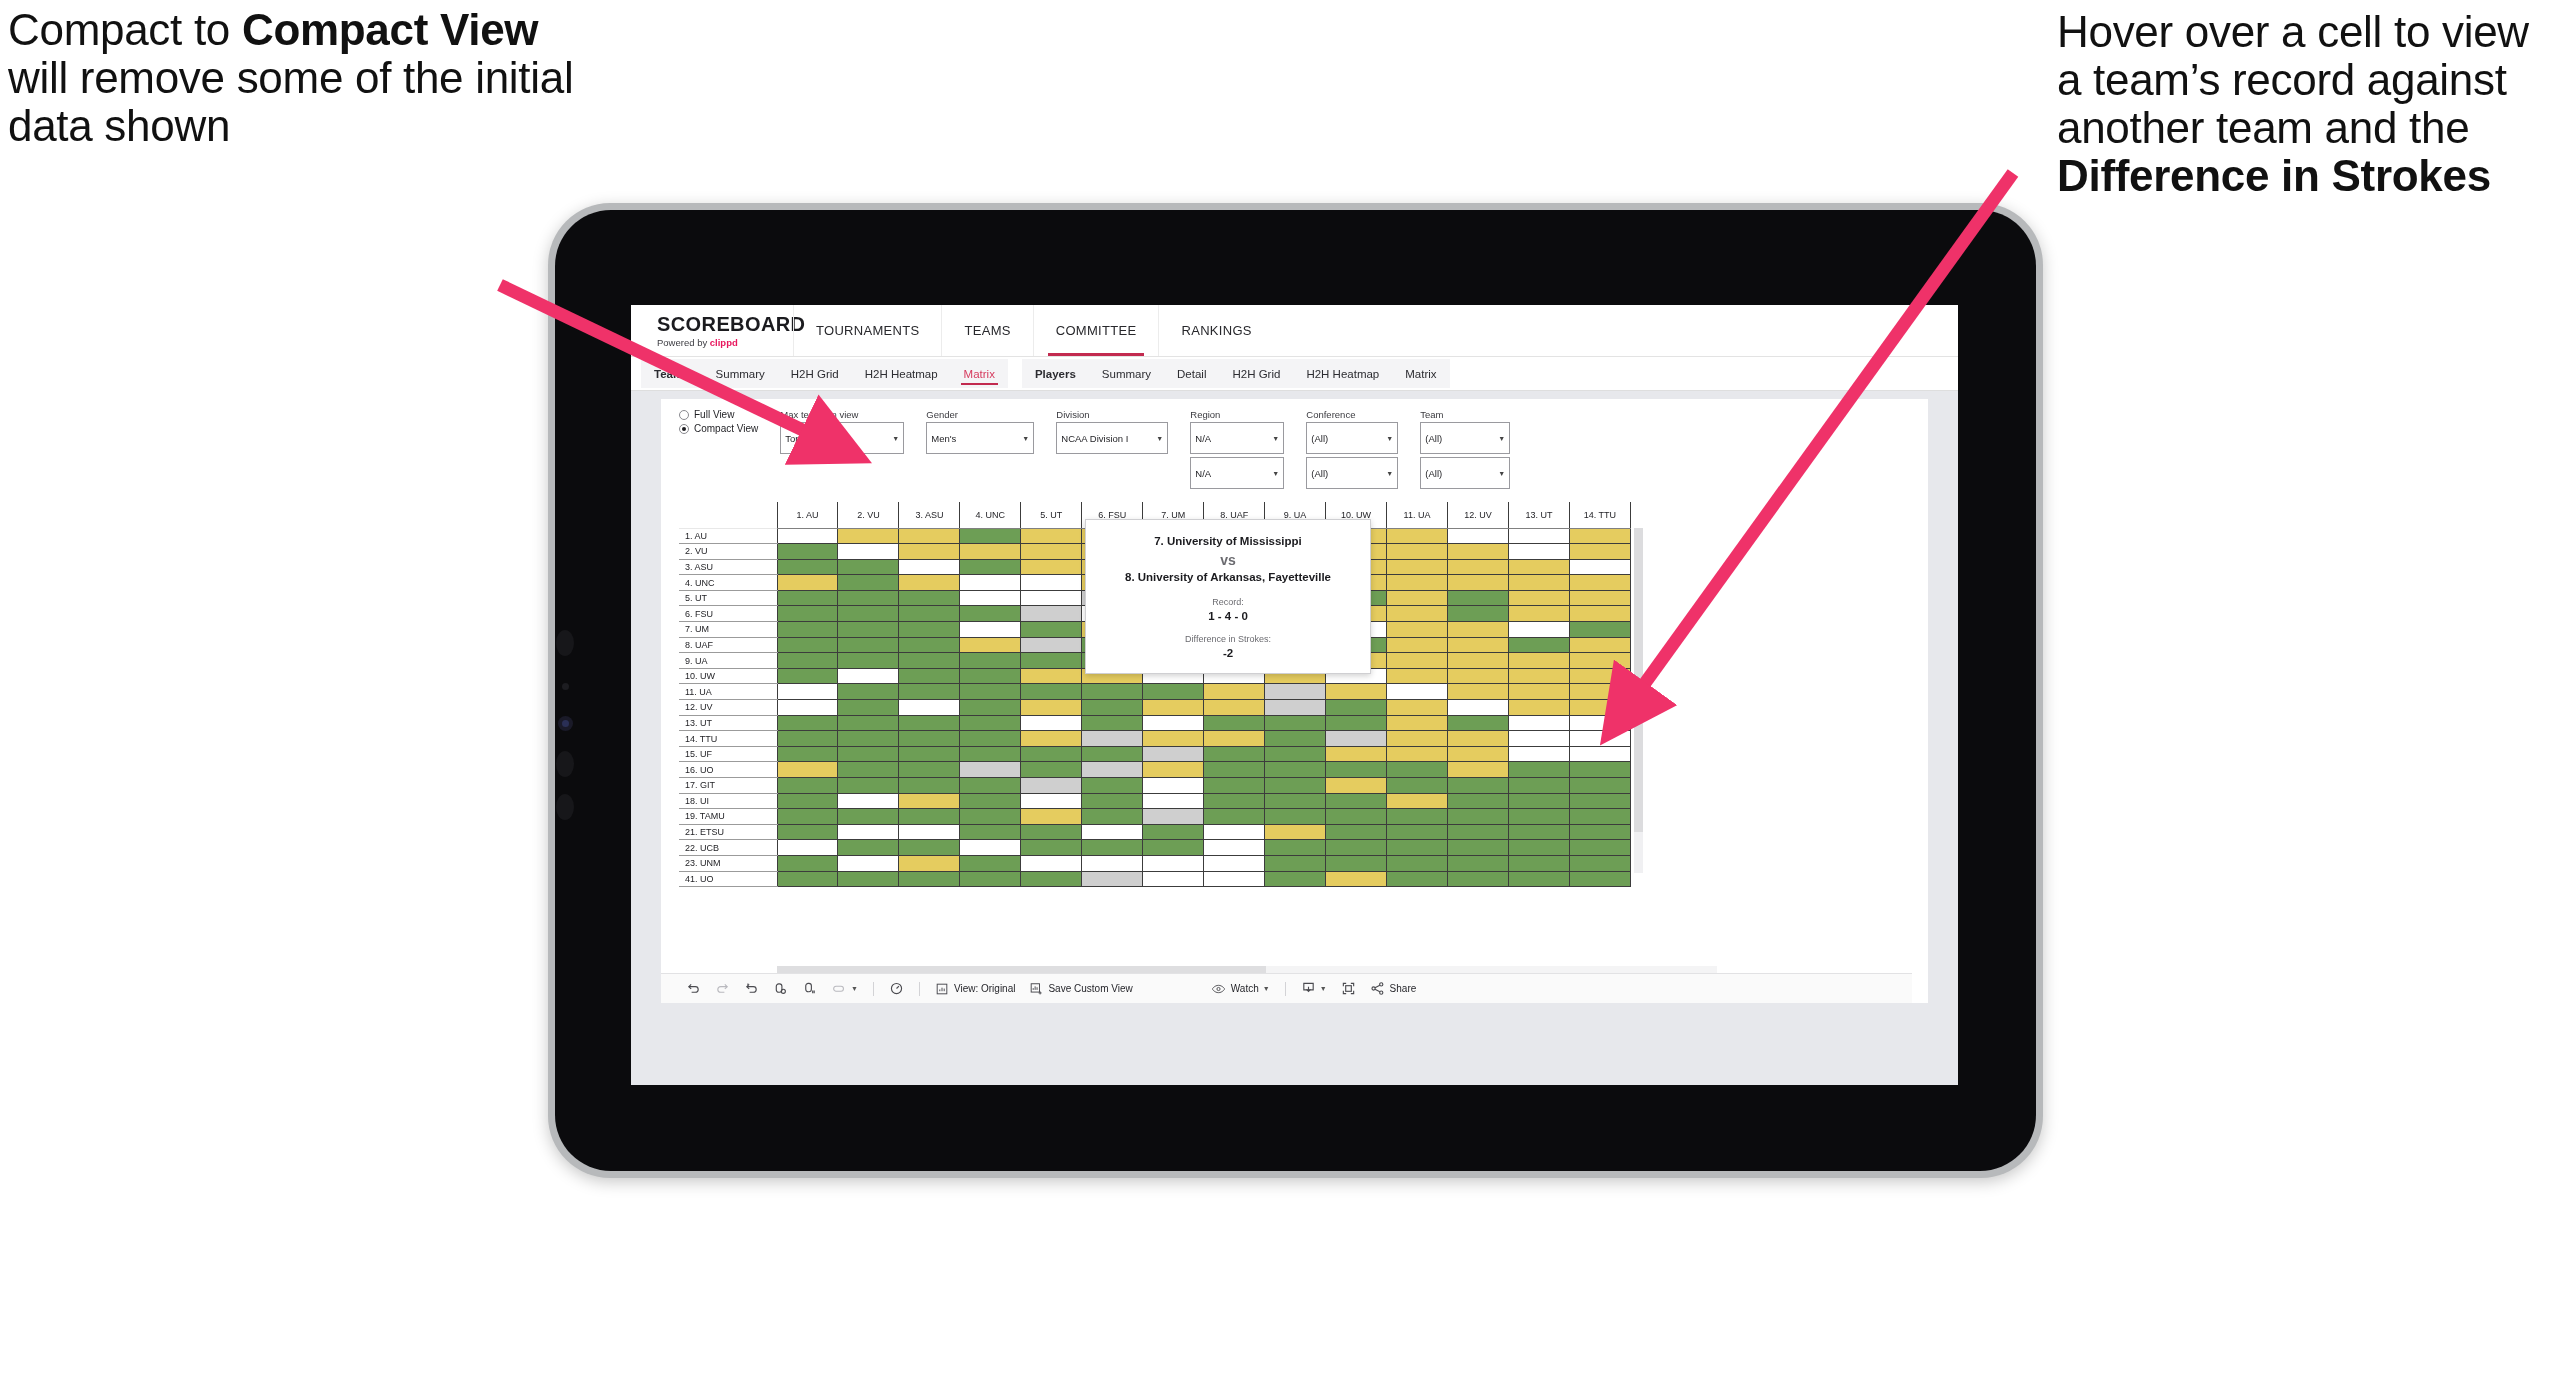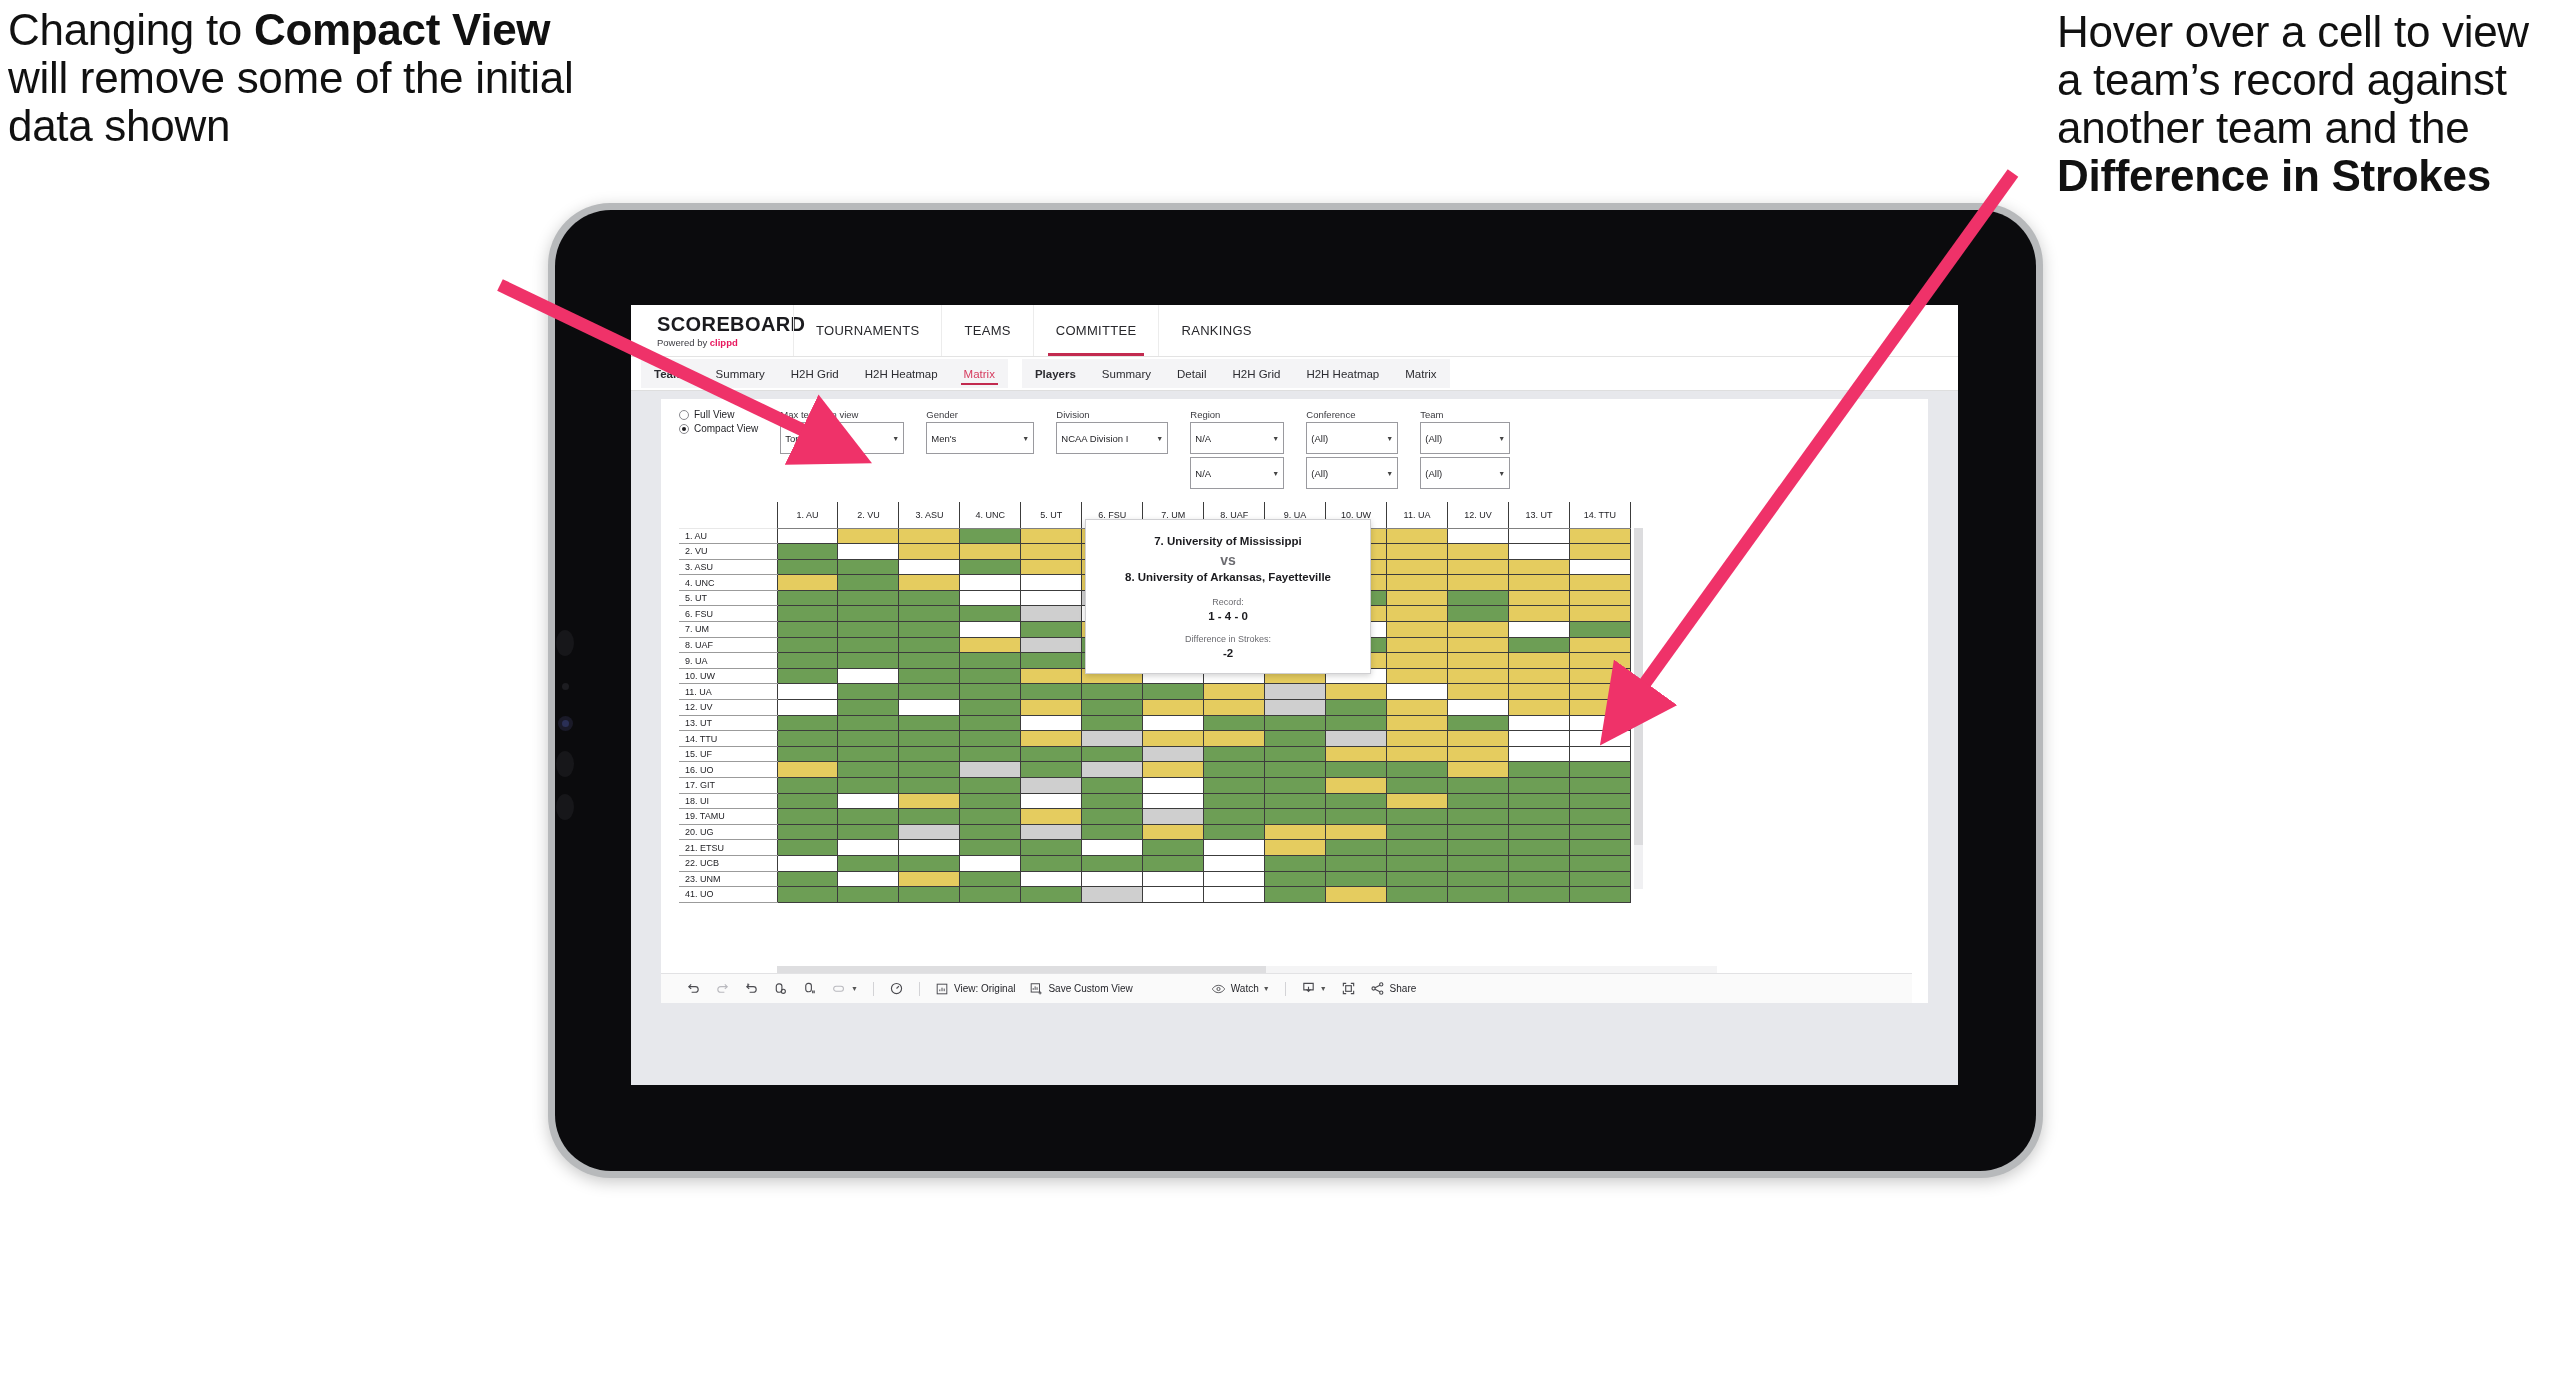--- a/index.html
+++ b/index.html
@@ -145,21 +145,21 @@
   .tb-sep { width: 1px; height: 14px; background: #d3d3d6; margin: 0 8px; }
   .tb-caret { font-size: 7px; color: #555; margin-left: 4px; }
   .tb-spacer-b { width: 64px; }
 </style>
 </head>
 <body>
 
 <div id="stage">
 
   <div class="annot" id="annot-left">
-    <span>Changing to </span><b>Compact View</b><span> will remove some of the initial data shown</span>
+    <span>Compact to </span><b>Compact View</b><span> will remove some of the initial data shown</span>
   </div>
 
   <div class="annot" id="annot-right">
     <span>Hover over a cell to view a team’s record against another team and the </span><b>Difference in Strokes</b>
   </div>
 
   <div id="tablet-frame">
     <div id="tablet-bezel"></div>
   </div>
   <div class="bezel-dot" id="bezel-speaker-1"></div>
@@ -618,37 +618,20 @@
                   <td class="cell c-a"></td>
                   <td class="cell c-g"></td>
                   <td class="cell c-g"></td>
                   <td class="cell c-g"></td>
                   <td class="cell c-g"></td>
                   <td class="cell c-g"></td>
                   <td class="cell c-g"></td>
                   <td class="cell c-g"></td>
                 </tr>
                 <tr>
-                  <td class="rowhead">20. UG</td>
-                  <td class="cell c-g"></td>
-                  <td class="cell c-g"></td>
-                  <td class="cell c-a"></td>
-                  <td class="cell c-g"></td>
-                  <td class="cell c-a"></td>
-                  <td class="cell c-g"></td>
-                  <td class="cell c-y"></td>
-                  <td class="cell c-g"></td>
-                  <td class="cell c-y"></td>
-                  <td class="cell c-y"></td>
-                  <td class="cell c-g"></td>
-                  <td class="cell c-g"></td>
-                  <td class="cell c-g"></td>
-                  <td class="cell c-g"></td>
-                </tr>
-                <tr>
                   <td class="rowhead">21. ETSU</td>
                   <td class="cell c-g"></td>
                   <td class="cell c-w"></td>
                   <td class="cell c-w"></td>
                   <td class="cell c-g"></td>
                   <td class="cell c-g"></td>
                   <td class="cell c-w"></td>
                   <td class="cell c-g"></td>
                   <td class="cell c-w"></td>
                   <td class="cell c-y"></td>

